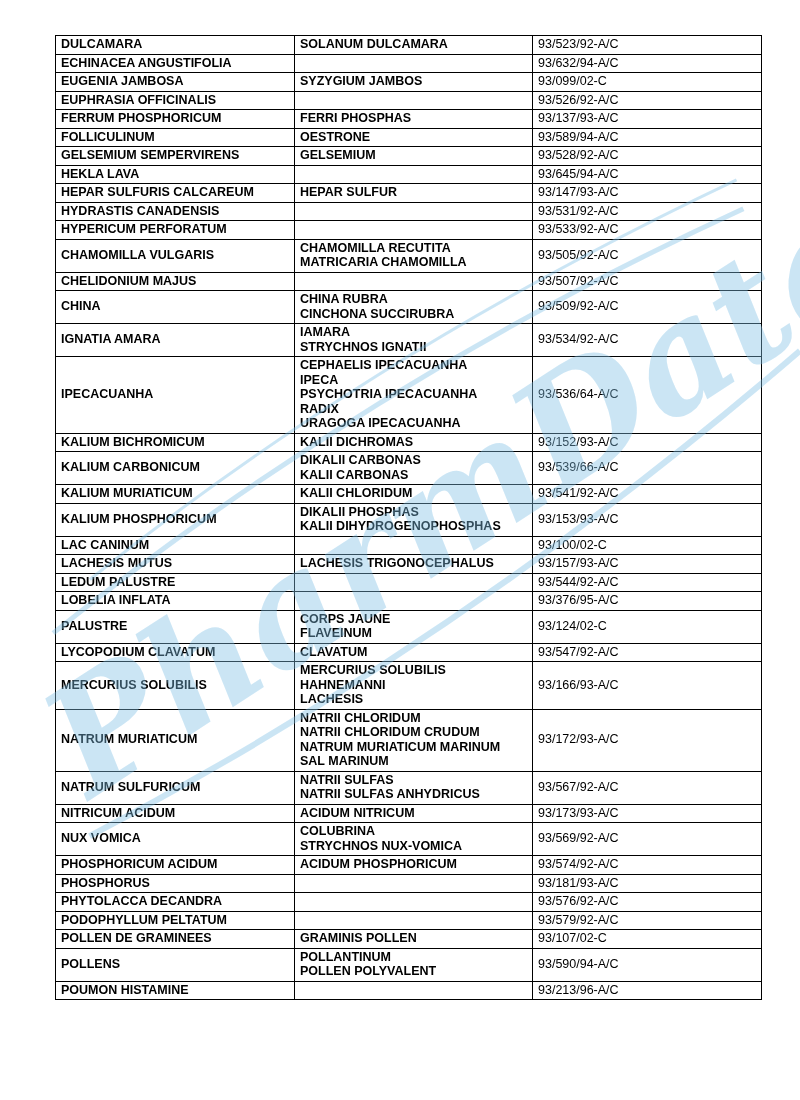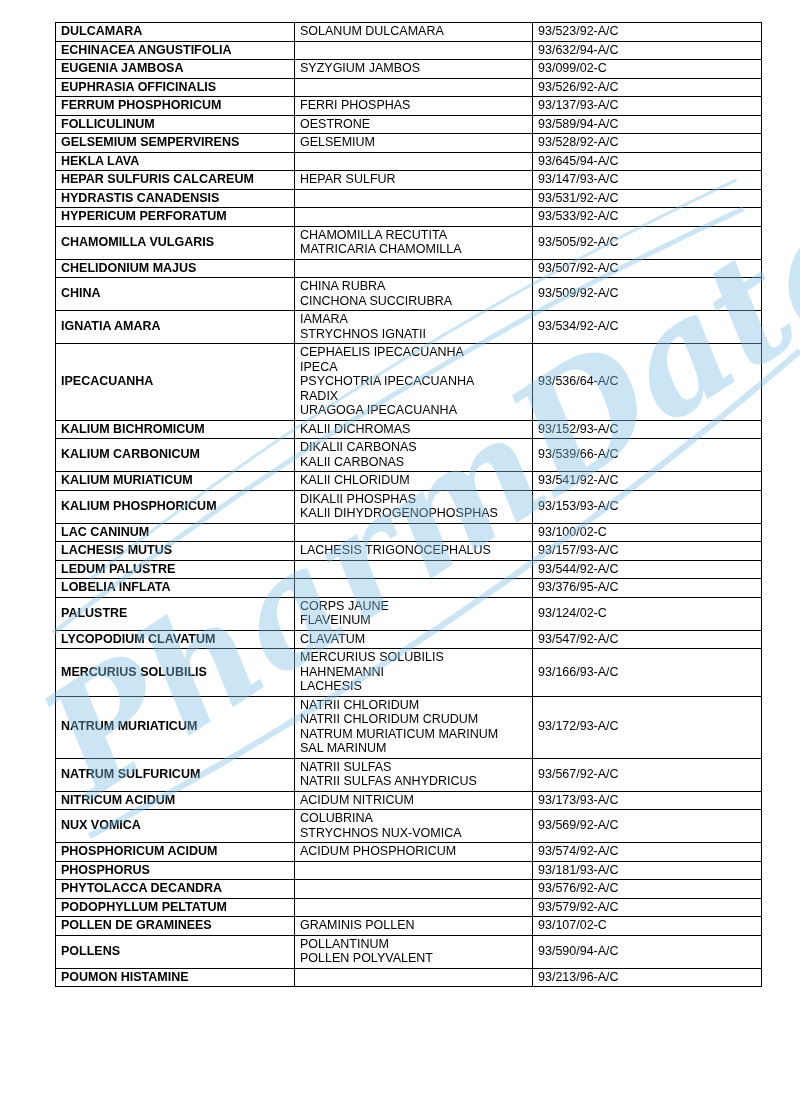--- a/index.html
+++ b/index.html
@@ -13,42 +13,42 @@
     overflow: hidden;
   }
   .page {
     position: absolute;
     left: 0; top: 0;
     width: 800px; height: 1100px;
   }
   table.reg-table {
     position: absolute;
     left: 55px;
-    top: 22px;
+    top: 35px;
     width: 690px;
     border-collapse: collapse;
     table-layout: fixed;
   }
   table.reg-table td {
     border: 1.5px solid #000000;
     font-size: 12.5px;
     line-height: 14.5px;
     color: #000000;
     padding: 1px 5px 2px 5px;
     vertical-align: middle;
     overflow: hidden;
     white-space: nowrap;
   }
   td.c1 {
     width: 228px;
     font-weight: bold;
   }
   td.c2 {
     width: 227px;
-    font-weight: normal;
+    font-weight: bold;
   }
   td.c3 {
     width: 218px;
     font-weight: normal;
     margin-left: 8px;
   }
   .watermark-layer {
     position: absolute;
     left: 0; top: 0;
     width: 800px;

